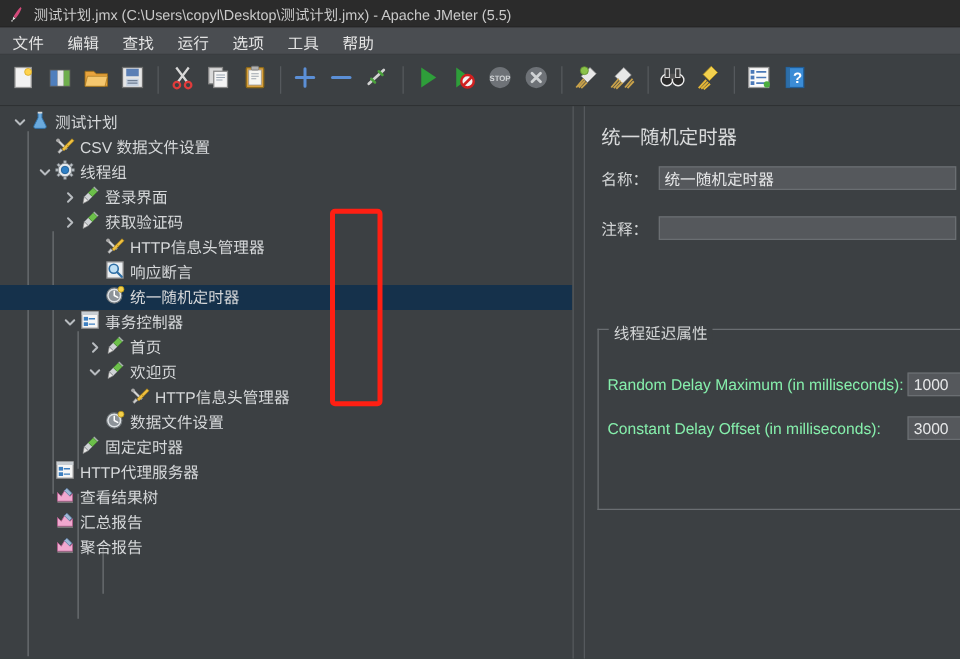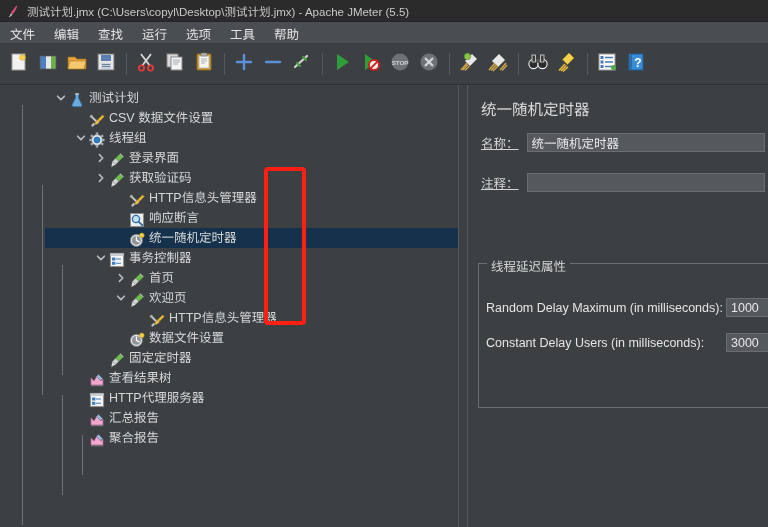--- a/index.html
+++ b/index.html
@@ -70,57 +70,57 @@
     content: ""; position: absolute; top: 0; bottom: 0; width: 1px; background: #55595d;
   }
   .splitter:before { left: 0px; }
   .splitter:after { left: 9px; }
 
   .editorpane { flex: 1 1 auto; background: #3c4043; position: relative; overflow: hidden; }
 
   
   .tree { position: relative; padding-top: 3px; }
   .trow {
-    height: 20px; display: flex; align-items: flex-end;
+    height: 20px; display: flex; align-items: flex-start;
     position: relative; white-space: nowrap;
-    font-size: 12.5px; color: #d5d7d9; margin-left: 45px;
+    font-size: 12.5px; color: #d5d7d9;
   }
   .trow.selected { background: #15314b; }
   .chev { width: 16px; height: 20px; display: inline-flex; align-items: center; justify-content: center; flex: 0 0 16px; }
   .chev svg { display: block; }
   .ticon { width: 16px; height: 16px; flex: 0 0 16px; margin-right: 4px; position: relative; display:inline-block; vertical-align: middle;}
   .tlabel { color: #d5d7d9; font-size: 12.5px; line-height: 20px; }
 
   
   .guide { position: absolute; width: 1px; background: #6e7276; }
 
   
   .ed-title {
     position: absolute; left: 13px; top: 12px;
     font-size: 15.5px; color: #d9dadb;
   }
   .ed-row { position: absolute; left: 13px; display: flex; align-items: center; }
-  .ed-label { font-size: 12.5px; color: #d3d5d6; text-decoration: underline; }
+  .ed-label { font-size: 12.5px; color: #d3d5d6; }
   .ed-input {
     background: #55585c; border: 1px solid #6a6e72;
     height: 19px; font-size: 12.5px; color: #e6e7e8;
     padding: 0 4px; line-height: 17px; outline: none;
     font-family: "Liberation Sans", "DejaVu Sans", sans-serif;
   }
 
   .groupbox {
     position: absolute; left: 10px; right: -100px; top: 178px; height: 145px;
     border: 1px solid #6a6e72; border-right: none;
   }
   .groupbox-title {
     position: absolute; left: 8px; top: -8px; background: #3c4043;
     padding: 0 4px; font-size: 12.5px; color: #d3d5d6;
   }
   .field-label {
-    position: absolute; font-size: 12.5px; color: #e5e5e5; white-space: nowrap;
+    position: absolute; font-size: 12.5px; color: #86efac; white-space: nowrap;
   }
   .field-input {
     position: absolute;
     background: #55585c; border: 1px solid #6a6e72;
     height: 19px; width: 90px; font-size: 12.5px; color: #e6e7e8;
     padding: 0 4px; outline: none;
     font-family: "Liberation Sans", "DejaVu Sans", sans-serif;
   }
 
   .annot-rect {
@@ -492,56 +492,56 @@
                 <path d="M11.4 1.4 L14.6 4.6 L6.6 12.6 L3.4 9.4 Z" fill="#cfd2d5" stroke="#7d8287" stroke-width=".6"></path>
                 <path d="M10.6 2.2 L13.8 5.4 L9.9 9.3 L6.7 6.1 Z" fill="#6cc04a" stroke="#3c7a27" stroke-width=".6"></path>
                 <path d="M3.4 9.4 L6.6 12.6 L2.4 14.8 Z" fill="#e8e8e8" stroke="#8a8a8a" stroke-width=".5"></path>
               </svg></span>
             <span class="tlabel">固定定时器</span>
           </div>
           <div class="trow">
             <span style="width: 28px; flex: 0 0 auto;"></span>
             <span class="chev"></span>
             <span class="ticon"><svg width="16" height="16" viewBox="0 0 16 16">
-                <path d="M2 13 L2 6 L5 9 L8 4 L12 9 L14 7 L14 13 Z" fill="#f0a8cf" stroke="#b3618f" stroke-width=".7"></path>
-                <path d="M9.5 2.5 L13.5 6.5 L11.5 8.5 L7.5 4.5 Z" fill="#9fb8d6" stroke="#5a7ba3" stroke-width=".6"></path>
-                <path d="M2 13.8 L14.4 13.8" stroke="#8a8a8a" stroke-width=".8"></path>
-              </svg></span>
-            <span class="tlabel">查看结果树</span>
-          </div>
-          <div class="trow">
-            <span style="width: 28px; flex: 0 0 auto;"></span>
-            <span class="chev"></span>
-            <span class="ticon"><svg width="16" height="16" viewBox="0 0 16 16">
                 <rect x="1.4" y="1.4" width="13.2" height="13.2" fill="#f6f6f6" stroke="#8a8a8a"></rect>
                 <rect x="1.4" y="1.4" width="13.2" height="2.6" fill="#c8cdd2"></rect>
                 <rect x="3" y="5.5" width="3.4" height="3" fill="#3d7fc0"></rect>
                 <rect x="3" y="9.8" width="3.4" height="3" fill="#3d7fc0"></rect>
                 <path d="M7 7h5M7 11.3h5" stroke="#3d7fc0" stroke-width="1.1"></path>
               </svg></span>
             <span class="tlabel">HTTP代理服务器</span>
           </div>
           <div class="trow">
             <span style="width: 28px; flex: 0 0 auto;"></span>
             <span class="chev"></span>
             <span class="ticon"><svg width="16" height="16" viewBox="0 0 16 16">
                 <path d="M2 13 L2 6 L5 9 L8 4 L12 9 L14 7 L14 13 Z" fill="#f0a8cf" stroke="#b3618f" stroke-width=".7"></path>
                 <path d="M9.5 2.5 L13.5 6.5 L11.5 8.5 L7.5 4.5 Z" fill="#9fb8d6" stroke="#5a7ba3" stroke-width=".6"></path>
                 <path d="M2 13.8 L14.4 13.8" stroke="#8a8a8a" stroke-width=".8"></path>
               </svg></span>
-            <span class="tlabel">汇总报告</span>
+            <span class="tlabel">查看结果树</span>
           </div>
           <div class="trow">
             <span style="width: 28px; flex: 0 0 auto;"></span>
             <span class="chev"></span>
             <span class="ticon"><svg width="16" height="16" viewBox="0 0 16 16">
                 <path d="M2 13 L2 6 L5 9 L8 4 L12 9 L14 7 L14 13 Z" fill="#f0a8cf" stroke="#b3618f" stroke-width=".7"></path>
                 <path d="M9.5 2.5 L13.5 6.5 L11.5 8.5 L7.5 4.5 Z" fill="#9fb8d6" stroke="#5a7ba3" stroke-width=".6"></path>
                 <path d="M2 13.8 L14.4 13.8" stroke="#8a8a8a" stroke-width=".8"></path>
               </svg></span>
+            <span class="tlabel">汇总报告</span>
+          </div>
+          <div class="trow">
+            <span style="width: 28px; flex: 0 0 auto;"></span>
+            <span class="chev"></span>
+            <span class="ticon"><svg width="16" height="16" viewBox="0 0 16 16">
+                <path d="M2 13 L2 6 L5 9 L8 4 L12 9 L14 7 L14 13 Z" fill="#f0a8cf" stroke="#b3618f" stroke-width=".7"></path>
+                <path d="M9.5 2.5 L13.5 6.5 L11.5 8.5 L7.5 4.5 Z" fill="#9fb8d6" stroke="#5a7ba3" stroke-width=".6"></path>
+                <path d="M2 13.8 L14.4 13.8" stroke="#8a8a8a" stroke-width=".8"></path>
+              </svg></span>
             <span class="tlabel">聚合报告</span>
           </div>
         </div>
     </div>
 
     <div class="splitter"></div>
 
     <div class="editorpane">
 
       <div class="ed-title">统一随机定时器</div>
@@ -556,19 +556,19 @@
         <input class="ed-input" style="width: 238px; margin-left: 8px;" value="">
       </div>
 
       <div class="groupbox">
         <span class="groupbox-title">线程延迟属性</span>
       </div>
 
       <span class="field-label" style="left:18px; top:216px;">Random Delay Maximum (in milliseconds):</span>
       <input class="field-input" style="left: 258px; top: 213px;" value="1000">
 
-      <span class="field-label" style="left:18px; top:251px;">Constant Delay Users (in milliseconds):</span>
+      <span class="field-label" style="left:18px; top:251px;">Constant Delay Offset (in milliseconds):</span>
       <input class="field-input" style="left: 258px; top: 248px;" value="3000">
     </div>
 
     <div class="annot-rect" style="left:264px; top:82px; width:42px; height:158px;"></div>
   </div>
 </div>
 
 </body></html>

